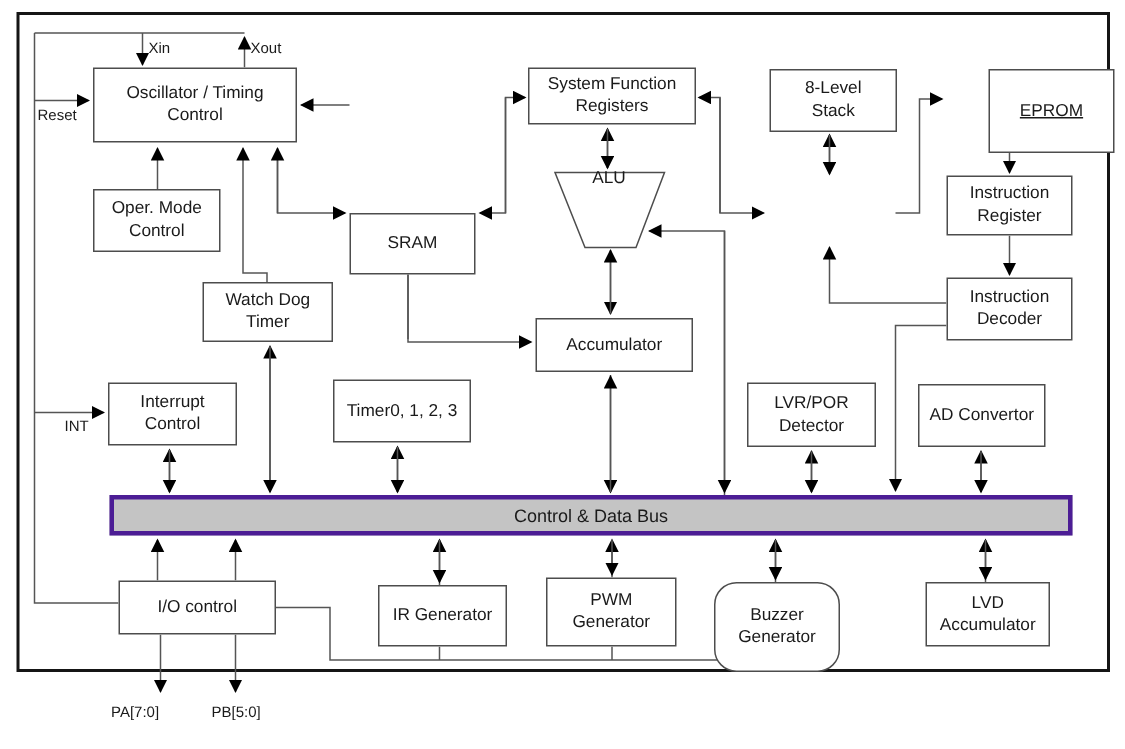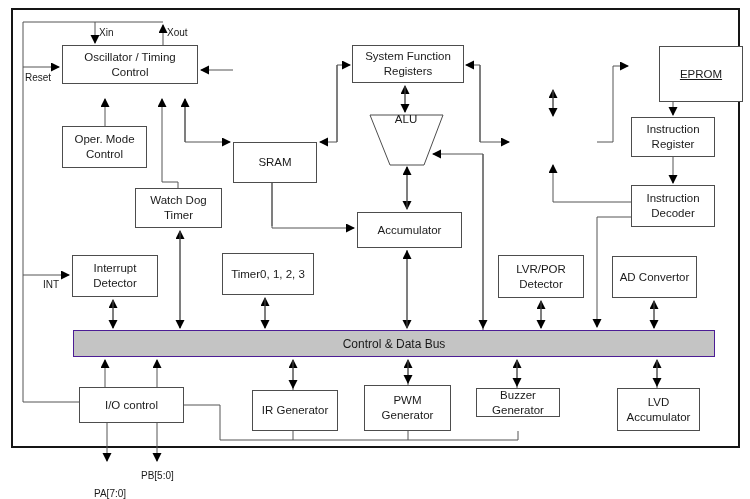--- a/index.html
+++ b/index.html
@@ -16,21 +16,21 @@
     position:absolute;z-index:2;background:#ffffff;border:1px solid #4d4d4d;
     display:flex;align-items:center;justify-content:center;text-align:center;
     font-size:11.5px;line-height:1.3;white-space:pre-line;box-sizing:border-box;
   }
   .naked{background:transparent;border:none;}
   .pin{
     position:absolute;z-index:2;font-size:10px;white-space:nowrap;
   }
   #bus{
     position:absolute;z-index:2;left:73px;top:330px;width:642px;height:27px;
-    background:#c4c4c4;border:1px solid #4c1d95;box-sizing:border-box;
+    background:#c4c4c4;border:3px solid #4c1d95;box-sizing:border-box;
     display:flex;align-items:center;justify-content:center;font-size:12px;
   }
 </style>
 </head>
 <body>
 
 <div id="stage">
 
   <div id="frame"></div>
 
@@ -99,53 +99,55 @@
       <line x1="517" y1="360" x2="517" y2="386" marker-end="url(#ah)"></line>
       <line x1="657" y1="388" x2="657" y2="360" marker-end="url(#ah)"></line>
       <line x1="657" y1="360" x2="657" y2="386" marker-end="url(#ah)"></line>
       <line x1="107" y1="423" x2="107" y2="461" marker-end="url(#ah)"></line>
       <line x1="157" y1="423" x2="157" y2="461" marker-end="url(#ah)"></line>
 
       <polygon points="370,115 443,115 424,165 390,165" fill="#ffffff" stroke="#4d4d4d"></polygon>
     </g>
   </svg>
 
-  <div class="block" style="left:62px;top:45px;width:136px;height:39px;">Oscillator / Timing
+  <div class="block" style="left:62px;top:45px;width:136px;height:50px;">Oscillator / Timing
 Control</div>
   <div class="block" style="left:352px;top:45px;width:112px;height:38px;">System Function
 Registers</div>
+  <div class="block" style="left:513px;top:46px;width:85px;height:42px;">8-Level
+Stack</div>
   <div class="block" style="left:659px;top:46px;width:84px;height:56px;text-decoration:underline;">EPROM</div>
   <div class="block" style="left:62px;top:126px;width:85px;height:42px;">Oper. Mode
 Control</div>
   <div class="block" style="left:233px;top:122px;width:84px;height:41px;margin-top:20px;">SRAM</div>
   <div class="block naked" style="left:380px;top:109px;width:52px;height:20px;">ALU</div>
   <div class="block" style="left:631px;top:117px;width:84px;height:40px;">Instruction
 Register</div>
   <div class="block" style="left:357px;top:212px;width:105px;height:36px;">Accumulator</div>
   <div class="block" style="left:135px;top:188px;width:87px;height:40px;">Watch Dog
 Timer</div>
   <div class="block" style="left:631px;top:185px;width:84px;height:42px;">Instruction
 Decoder</div>
   <div class="block" style="left:72px;top:255px;width:86px;height:42px;">Interrupt
-Detector</div>
+Control</div>
   <div class="block" style="left:222px;top:253px;width:92px;height:42px;">Timer0, 1, 2, 3</div>
   <div class="block" style="left:498px;top:255px;width:86px;height:43px;">LVR/POR
 Detector</div>
   <div class="block" style="left:612px;top:256px;width:85px;height:42px;">AD Convertor</div>
   <div class="block" style="left:79px;top:387px;width:105px;height:36px;">I/O control</div>
   <div class="block" style="left:252px;top:390px;width:86px;height:41px;">IR Generator</div>
   <div class="block" style="left:364px;top:385px;width:87px;height:46px;">PWM
 Generator</div>
-  <div class="block" style="left:476px;top:388px;width:84px;height:29px;">Buzzer
+  <div class="block" style="left:476px;top:388px;width:84px;height:60px;border-radius:15px;">Buzzer
 Generator</div>
   <div class="block" style="left:617px;top:388px;width:83px;height:43px;">LVD
 Accumulator</div>
 
   <div id="bus" style="background: rgb(196, 196, 196);">Control &amp; Data Bus</div>
 
   <span class="pin" style="left:99px;top:27px;">Xin</span>
   <span class="pin" style="left:167px;top:27px;">Xout</span>
   <span class="pin" style="left:25px;top:72px;">Reset</span>
   <span class="pin" style="left:43px;top:279px;">INT</span>
-  <span class="pin" style="left:94px;top:470px;margin-top:18px;">PA[7:0]</span>
+  <span class="pin" style="left:74px;top:470px;">PA[7:0]</span>
   <span class="pin" style="left:141px;top:470px;">PB[5:0]</span>
 
 </div>
 
 </body></html>

